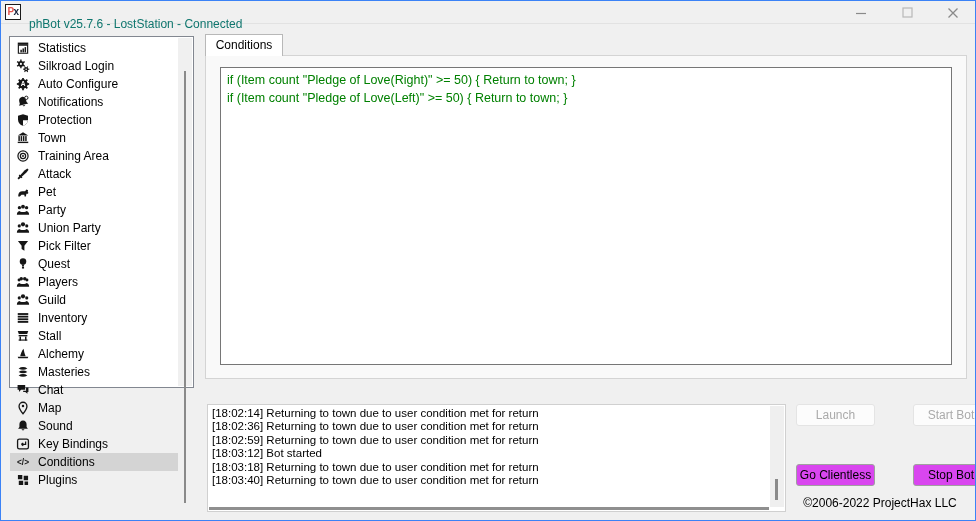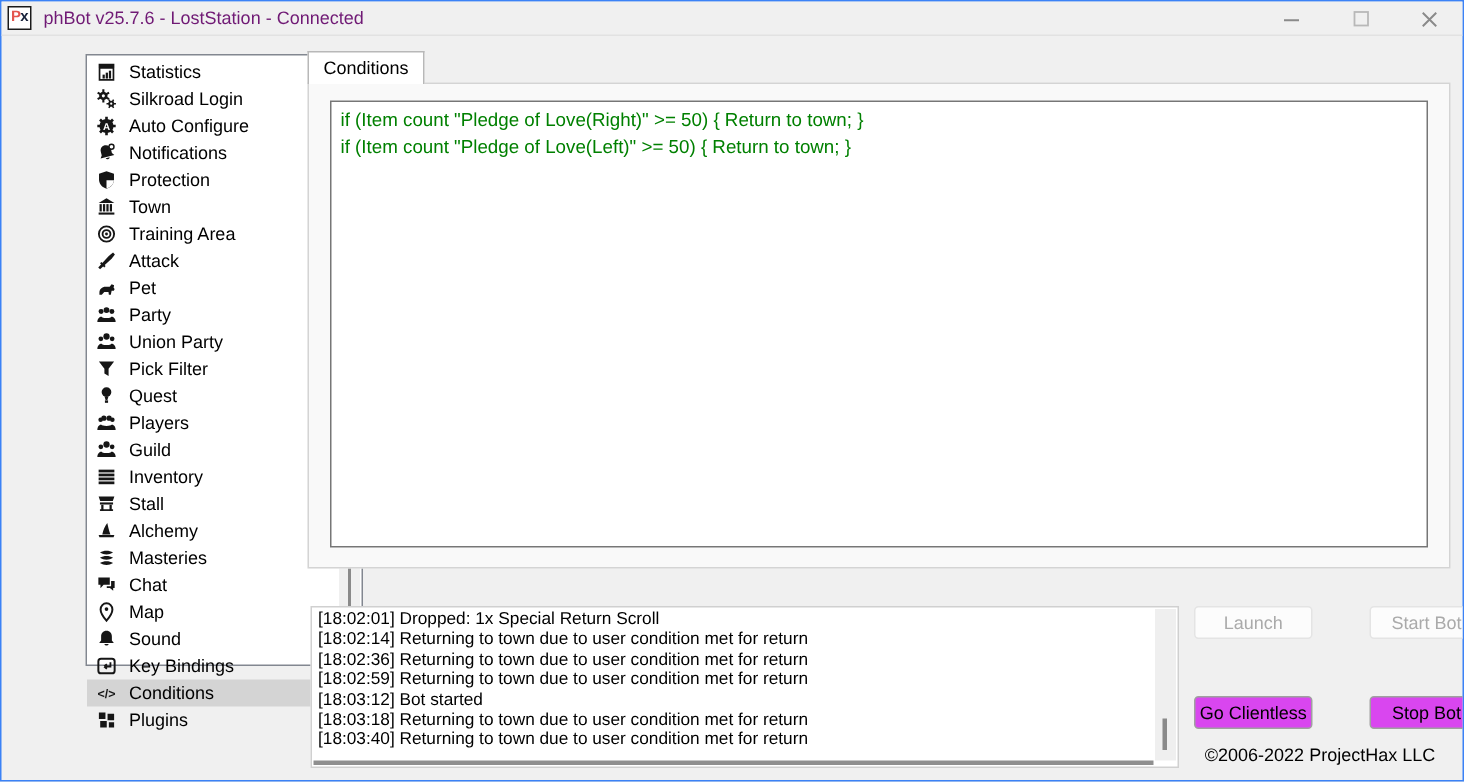--- a/index.html
+++ b/index.html
@@ -16,32 +16,32 @@
   }
   .app-icon {
     position:absolute; left:4px; top:3px; width:16px; height:16px;
     background:#fff; border:1px solid #1a1a1a;
     font-size:10px; font-weight:bold; text-align:center; line-height:14px;
     letter-spacing:-0.5px;
   }
   .app-icon .p { color:#e4564e; }
   .app-icon .x { color:#16213a; }
   .title-text {
-    position:absolute; left:28px; top:4px; font-size:12px; color:#701a75;
+    position:absolute; left:28px; top:16px; font-size:12px; color:#0f766e;
     white-space:nowrap;
   }
   .win-btn {
     position:absolute; top:0; width:46px; height:23px;
     display:flex; align-items:center; justify-content:center;
   }
   .win-btn svg { display:block; }
   
   .sidebar {
-    position:absolute; left:8px; top:35px; width:185px; height:408px;
-    background:#ffffff; border:1px solid #828790;margin-left:48px;
+    position:absolute; left:8px; top:35px; width:185px; height:352px;
+    background:#ffffff; border:1px solid #828790;
   }
   .side-list { position:absolute; left:0; top:2px; right:15px; }
   .side-item {
     height:18px; display:flex; align-items:center; padding-left:5px;
     font-size:12px; color:#000; white-space:nowrap; cursor:default;
   }
   .side-item.selected { background:#d4d4d4; }
   .side-icon {
     width:15px; height:15px; margin-right:8px; flex:0 0 15px;
     color:#161616; display:flex; align-items:center; justify-content:center;
@@ -424,21 +424,20 @@
 
   <div class="tab-pane">
     <div class="code-area">
         <div class="code-line" style="color: rgb(0, 128, 0);">if (Item count "Pledge of Love(Right)" &gt;= 50) { Return to town; }</div>
         <div class="code-line" style="color: rgb(0, 128, 0);">if (Item count "Pledge of Love(Left)" &gt;= 50) { Return to town; }</div>
       </div>
   </div>
 
   <div class="log-box">
     <div class="log-lines">
-        <div class="log-line">[18:02:01] Dropped: 1x Special Return Scroll</div>
         <div class="log-line">[18:02:14] Returning to town due to user condition met for return</div>
         <div class="log-line">[18:02:36] Returning to town due to user condition met for return</div>
         <div class="log-line">[18:02:59] Returning to town due to user condition met for return</div>
         <div class="log-line">[18:03:12] Bot started</div>
         <div class="log-line">[18:03:18] Returning to town due to user condition met for return</div>
         <div class="log-line">[18:03:40] Returning to town due to user condition met for return</div>
       </div>
     <div class="log-vtrack">
       <div class="log-vthumb"></div>
     </div>

